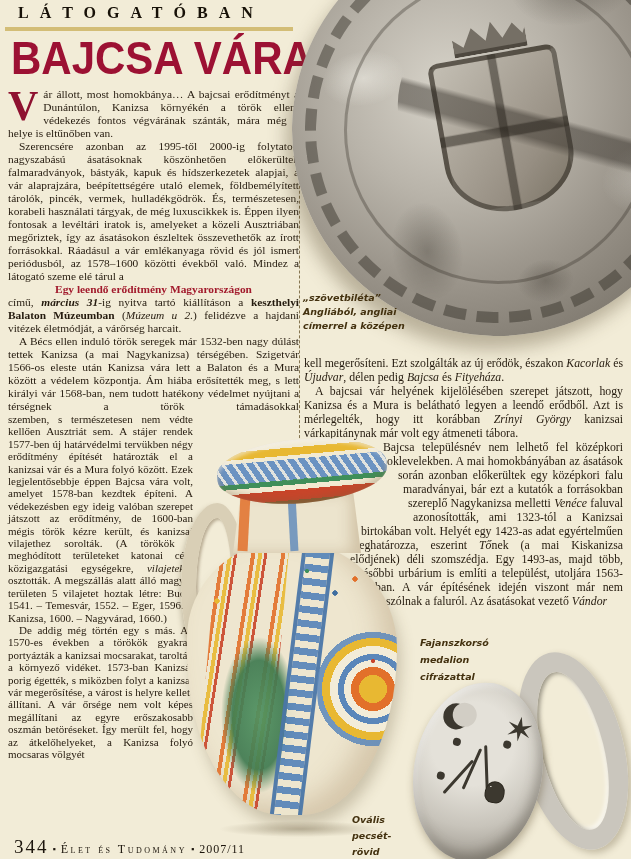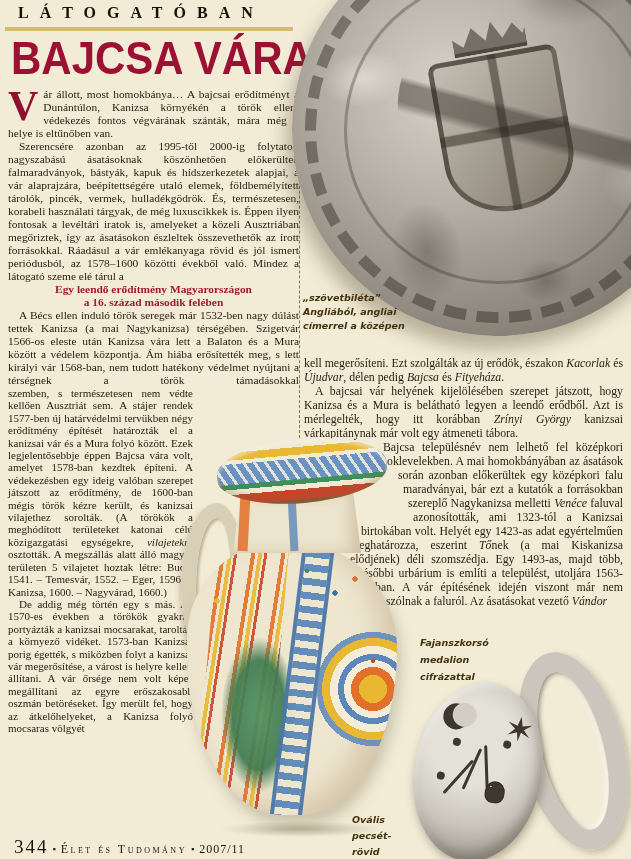--- a/index.html
+++ b/index.html
@@ -162,21 +162,21 @@
   <div>Angliából, angliai</div>
   <div>címerrel a középen</div>
 </div>
 
 <div class="divider"></div>
 
 <div class="col-left">
   <p><span class="dropcap">V</span><span><span>ár állott, most homokbánya… A bajcsai erődítményt a Dunántúlon, Kanizsa környékén a török elleni védekezés fontos végvárának szánták, mára még a helye is eltűnőben van.</span></span></p>
   <p class="indent"><span>Szerencsére azonban az 1995-től 2000-ig folytatott nagyszabású ásatásoknak köszönhetően előkerültek falmaradványok, bástyák, kapuk és hídszerkezetek alapjai, a vár alaprajzára, beépítettségére utaló elemek, földbemélyített tárolók, pincék, vermek, hulladékgödrök. És, természetesen, korabeli használati tárgyak, de még luxuscikkek is. Éppen ilyen fontosak a levéltári iratok is, amelyeket a közeli Ausztriában megőriztek, így az ásatásokon észleltek összevethetők az írott forrásokkal. Ráadásul a vár emlékanyaga rövid és jól ismert periódusból, az 1578–1600 közötti évekből való. Mindez a látogató szeme elé tárul a</span></p>
   <div class="hcenter h-bold">Egy leendő erődítmény Magyarországon</div>
-  <div class="hcenter h-bold">a 16. század második felében</div>
+  <p><span>című, </span><span class="bi">március 31</span><span>-ig nyitva tartó kiállításon a </span><span class="b">keszthelyi Balaton Múzeumban</span><span> (</span><span class="i">Múzeum u 2.</span><span>) felidézve a hajdani vitézek életmódját, a várőrség harcait.</span></p>
   <p class="indent jfull"><span>A Bécs ellen induló török seregek már 1532-ben nagy dúlást tettek Kanizsa (a mai Nagykanizsa) térségében. Szigetvár 1566-os eleste után Kanizsa vára lett a Balaton és a Mura között a védelem központja. Ám hiába erősítették meg, s lett királyi vár 1568-ban, nem tudott hatékony védelmet nyújtani a térségnek a török támadásokkal</span></p>
   <p class="small"><span style="float: right; width: 106px; height: 352px;"></span><span>szemben, s természetesen nem védte kellően Ausztriát sem. A stájer rendek 1577-ben új határvédelmi tervükben négy erődítmény építését határozták el a kanizsai vár és a Mura folyó között. Ezek legjelentősebbje éppen Bajcsa vára volt, amelyet 1578-ban kezdtek építeni. A védekezésben egy ideig valóban szerepet játszott az erődítmény, de 1600-ban mégis török kézre került, és kanizsai vilajethez sorolták. (A törökök a meghódított területeket katonai célú közigazgatási egységekre, </span><span class="i">vilajetekre</span><span> osztották. A megszállás alatt álló magyar területen 5 vilajetet hoztak létre: Buda, 1541. – Temesvár, 1552. – Eger, 1596. – Kanizsa, 1600. – Nagyvárad, 1660.)</span></p>
   <p class="indent small"><span>De addig még történ egy s más. Az 1570-es években a törökök gyakran portyázták a kanizsai mocsarakat, tarolták a környező vidéket. 1573-ban Kanizsát porig égették, s miközben folyt a kanizsai vár megerősítése, a várost is helyre kellett állítani. A vár őrsége nem volt képes megállítani az egyre erőszakosabb oszmán betöréseket. Így merült fel, hogy az átkelőhelyeket, a Kanizsa folyó mocsaras völgyét</span></p>
 </div>
 
 <div class="col-right">
   <p><span>kell megerősíteni. Ezt szolgálták az új erődök, északon </span><span class="i">Kacorlak</span><span> és </span><span class="i">Újudvar</span><span>, délen pedig </span><span class="i">Bajcsa</span><span> és </span><span class="i">Fityeháza</span><span>.</span></p>
   <p class="indent"><span>A bajcsai vár helyének kijelölésében szerepet játszott, hogy Kanizsa és a Mura is belátható legyen a leendő erődből. Azt is mérlegelték, hogy itt korábban </span><span class="i">Zrínyi György</span><span> kanizsai várkapitánynak már volt egy átmeneti tábora.</span></p>
   <p><span style="float: left; clear: left; width: 79px; height: 14px;"></span><span style="float: left; clear: left; width: 83px; height: 14px;"></span><span style="float: left; clear: left; width: 94px; height: 14px;"></span><span style="float: left; clear: left; width: 99px; height: 14px;"></span><span style="float: left; clear: left; width: 104px; height: 14px;"></span><span style="float: left; clear: left; width: 109px; height: 14px;"></span><span style="float: left; clear: left; width: 24px; height: 14px;"></span><span style="float: left; clear: left; width: 22px; height: 14px;"></span><span style="float: left; clear: left; width: 46px; height: 14px;"></span><span style="float: left; clear: left; width: 53px; height: 14px;"></span><span style="float: left; clear: left; width: 71px; height: 14px;"></span><span style="float: left; clear: left; width: 82px; height: 14px;"></span><span style="float: left; clear: left; width: 90px; height: 14px;"></span><span style="float: left; clear: left; width: 99px; height: 14px;"></span><span style="float: left; clear: left; width: 108px; height: 14px;"></span><span>Bajcsa településnév nem lelhető fel középkori oklevelekben. A mai homokbányában az ásatások során azonban előkerültek egy középkori falu maradványai, bár ezt a kutatók a forrásokban szereplő Nagykanizsa melletti </span><span class="i">Venéce</span><span> faluval azonosították, ami 1323-tól a Kanizsai család birtokában volt. Helyét egy 1423-as adat egyértelműen meghatározza, eszerint </span><span class="i">Tő</span><span>nek (a mai Kiskanizsa elődjének) déli szomszédja. Egy 1493-as, majd több, későbbi urbárium is említi a települést, utoljára 1563-ban. A vár építésének idején viszont már nem szólnak a faluról. Az ásatásokat vezető </span><span class="i">Vándor</span></p>
 </div>

